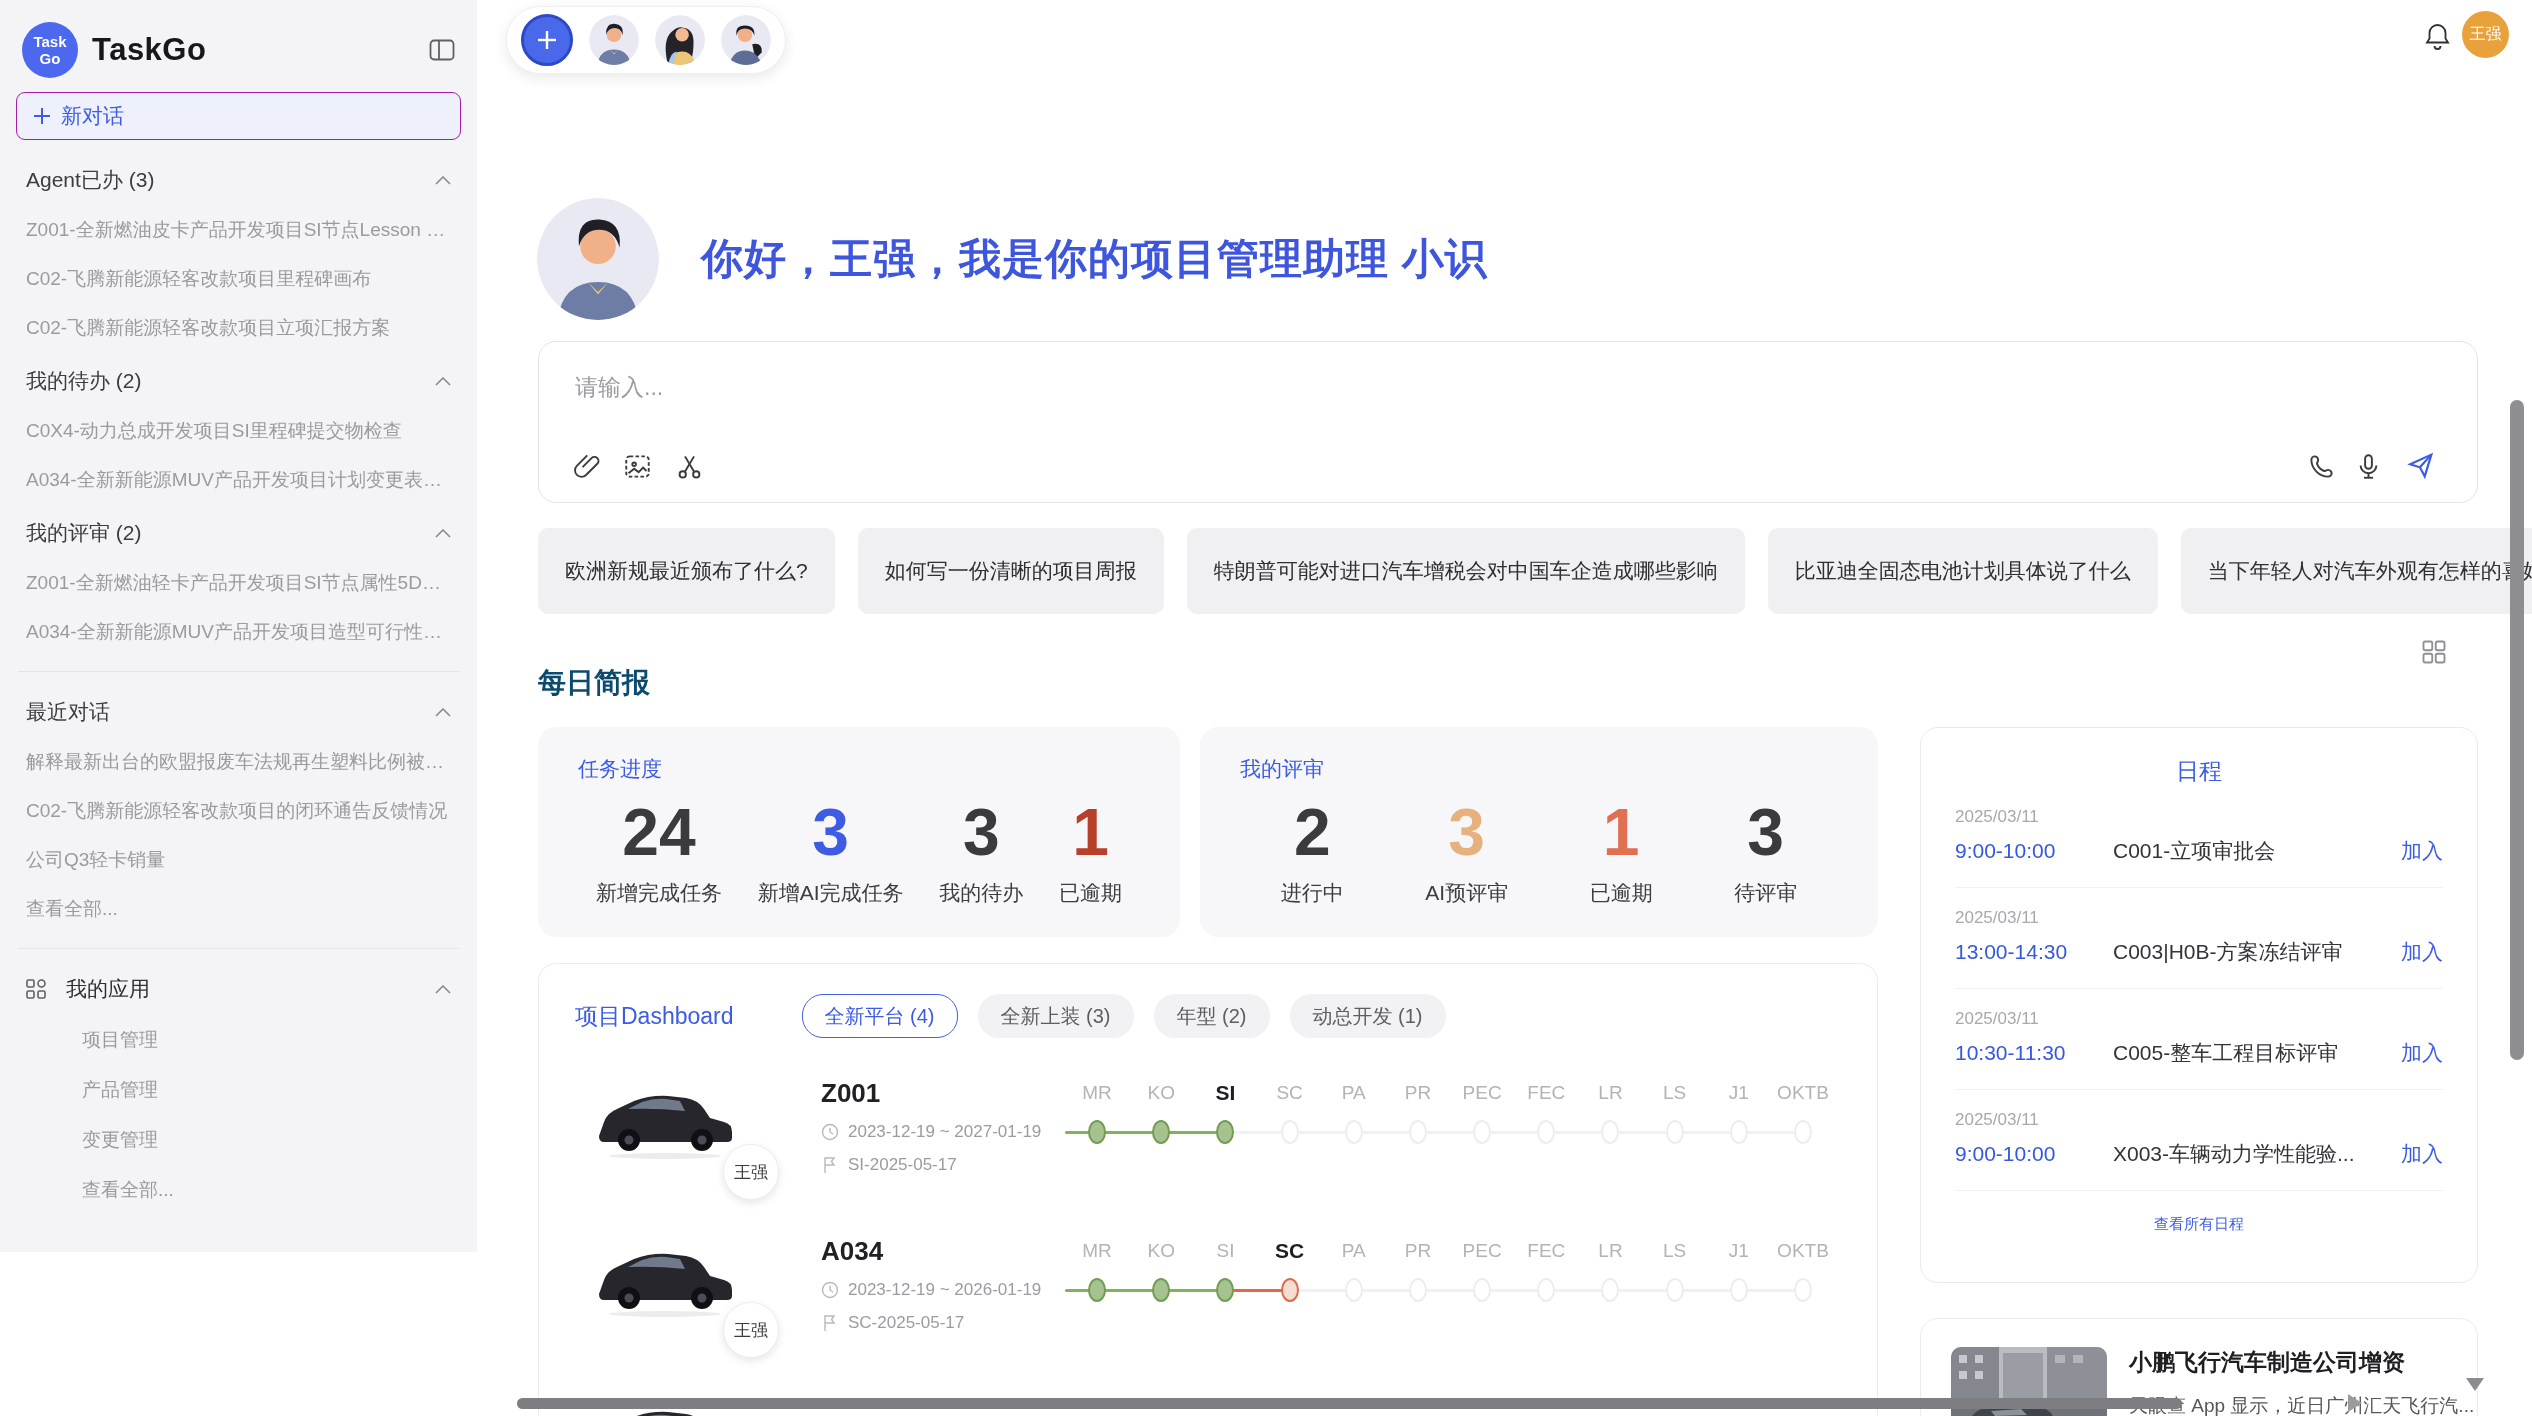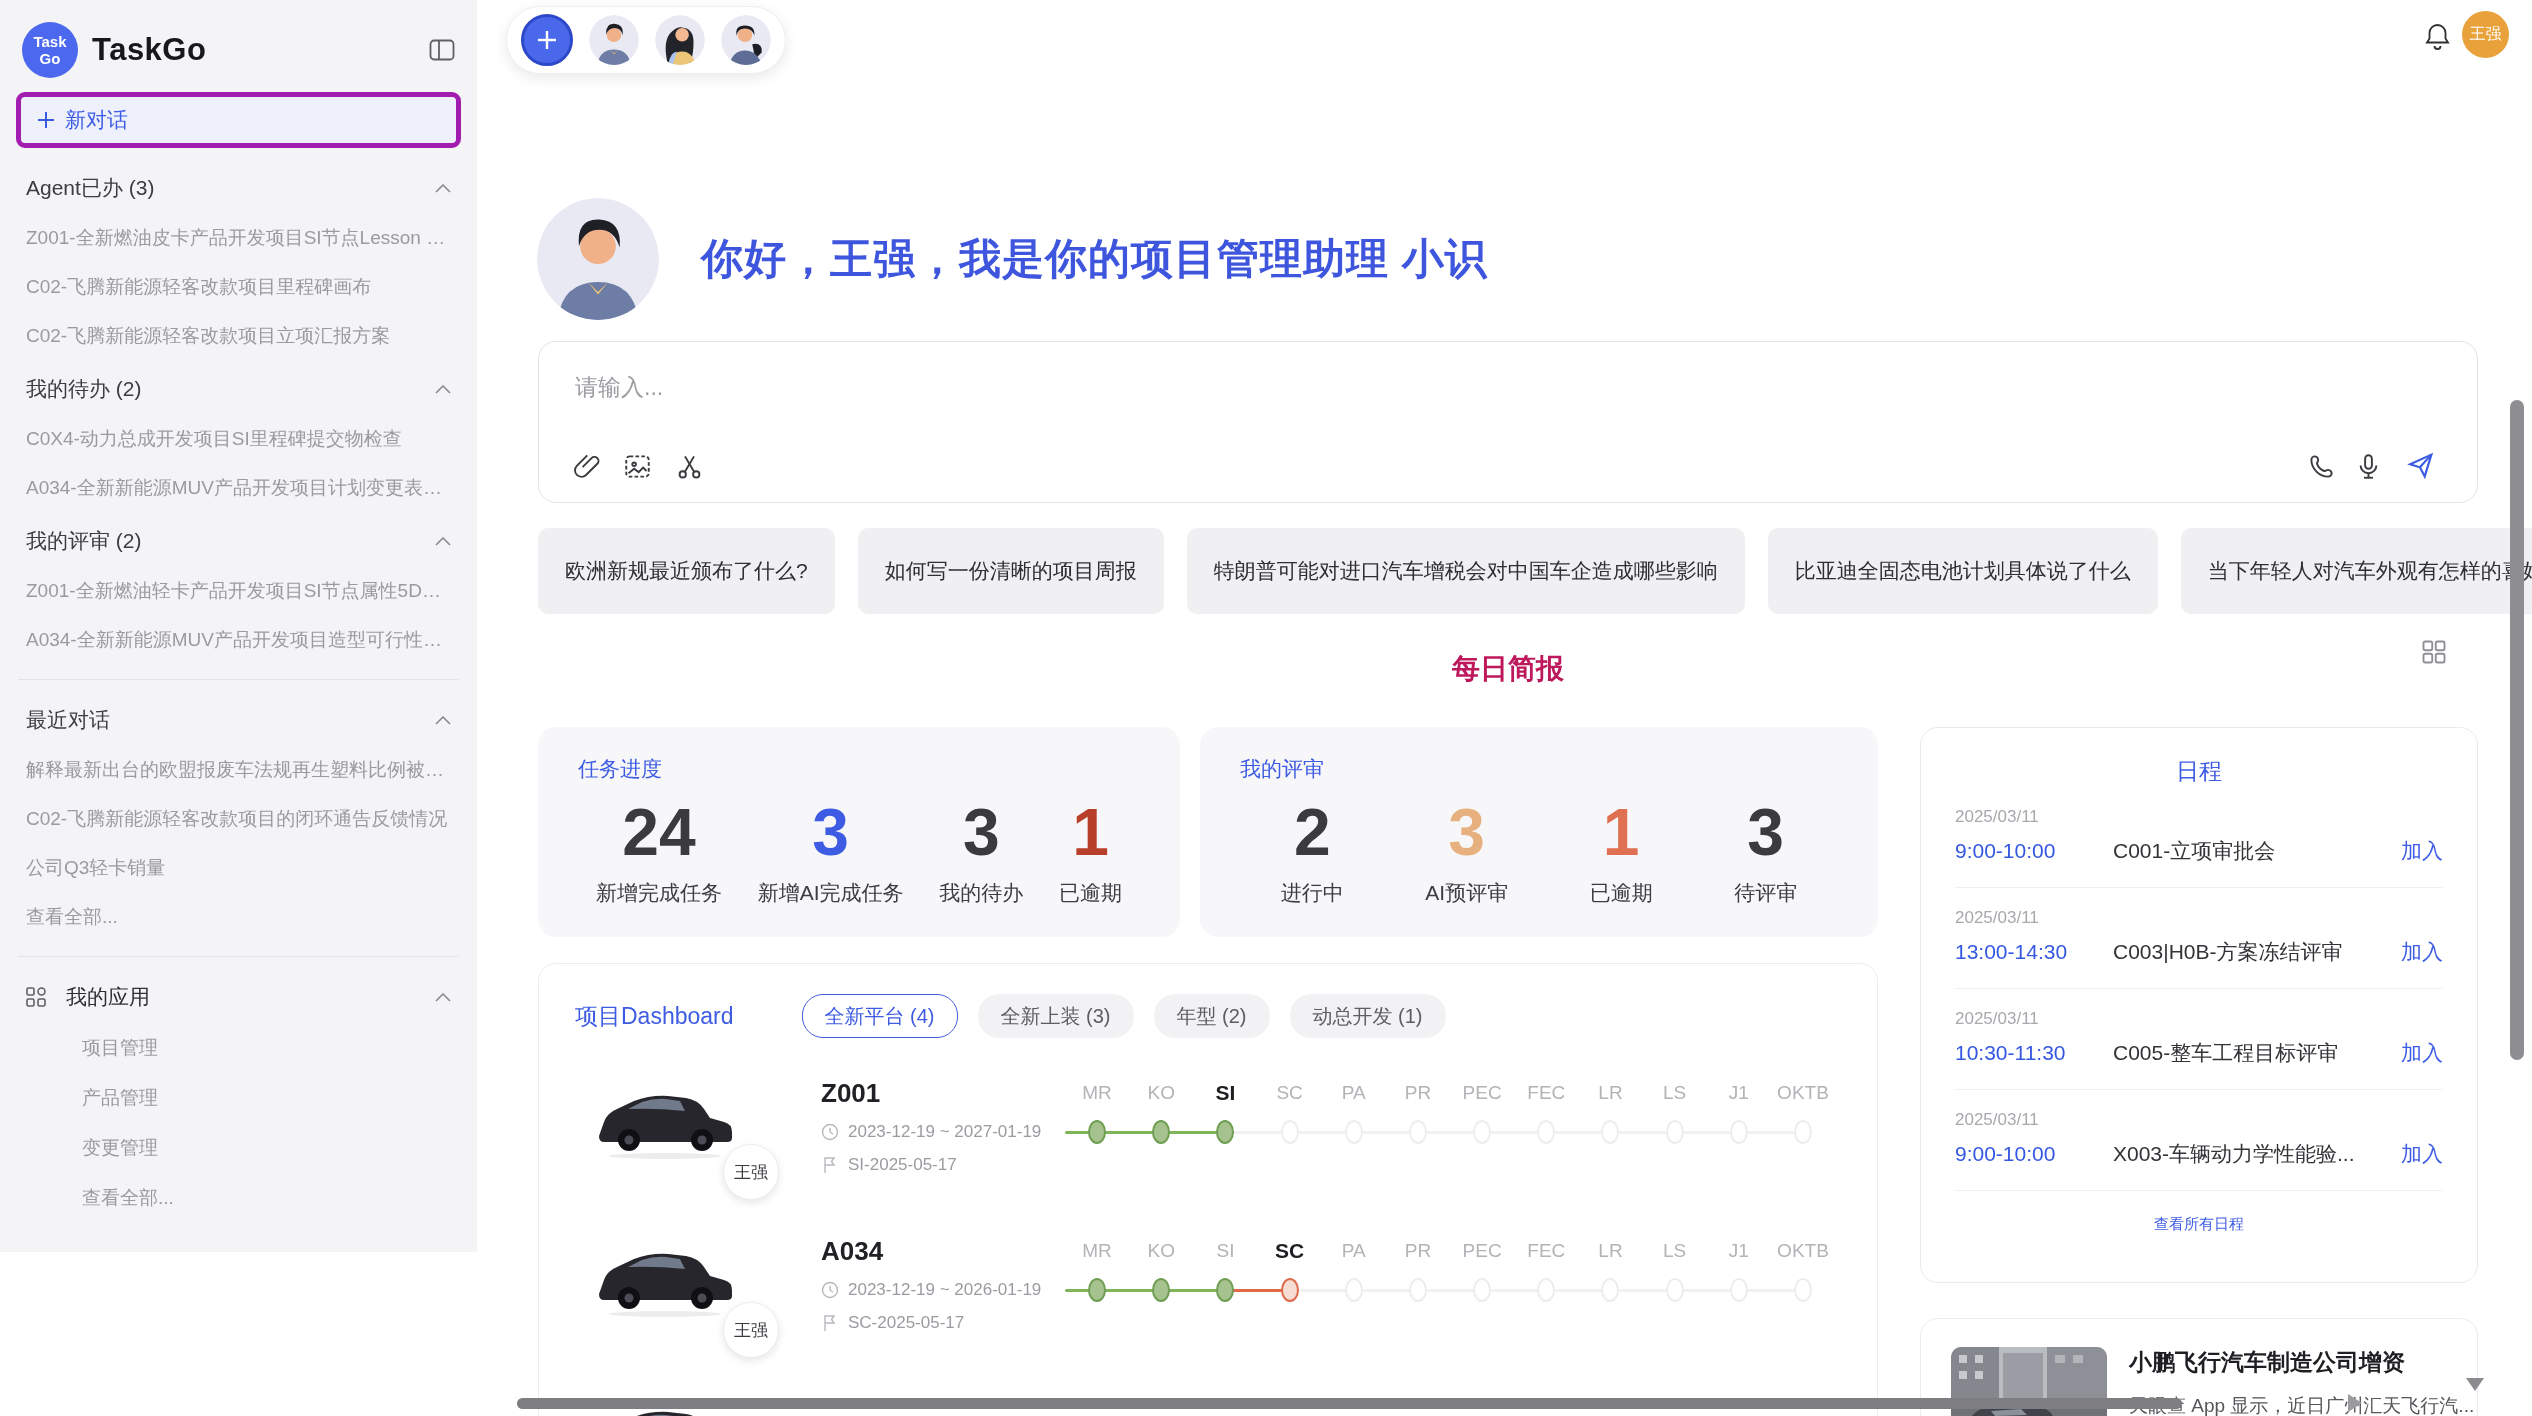--- a/index.html
+++ b/index.html
@@ -7,21 +7,21 @@
        font-family:"Liberation Sans","DejaVu Sans",sans-serif;color:#333;background:#fff;}
   svg{display:block}
   
   .sidebar{position:absolute;left:0;top:0;width:477px;height:1252px;background:#f4f4f6;
            box-sizing:border-box;padding:18px 16px;overflow:hidden;}
   .side-head{display:flex;align-items:center;gap:14px;padding:4px 6px 14px 6px;}
   .logo{width:56px;height:56px;border-radius:50%;background:#4b68ee;color:#fff;display:flex;
         flex-direction:column;align-items:center;justify-content:center;font-size:15px;line-height:17px;font-weight:700;}
   .app-title{font-size:31px;font-weight:700;color:#17171c;letter-spacing:.5px;}
   .side-head .sp{flex:1}
-  .new-chat{display:flex;align-items:center;gap:10px;height:46px;border:5px solid #a21caf;background:#eef0fc;
+  .new-chat{display:flex;align-items:center;gap:10px;height:46px;border:1px solid #a21caf;background:#eef0fc;
             border-radius:9px;padding:0 16px;color:#3d5ce3;font-size:21px;cursor:pointer;}
   .sec{margin-top:26px;}
   .sec-h{display:flex;align-items:center;padding:0 10px;color:#3c3c41;font-size:21px;}
   .sec-h .sp{flex:1}
   .s-item{padding:0 10px;margin-top:23px;color:#9a9aa0;font-size:19px;white-space:nowrap;
           overflow:hidden;text-overflow:ellipsis;cursor:pointer;}
   .divider{height:1px;background:#e4e4e7;margin:26px 2px 0 2px;}
   .icon-row{display:flex;align-items:center;gap:20px;padding:0 10px;margin-top:26px;color:#2f2f34;font-size:21px;cursor:pointer;}
   .icon-row .sp{flex:1}
   .sub-item{padding-left:66px;margin-top:24px;color:#9a9aa0;font-size:19px;cursor:pointer;}
@@ -43,22 +43,22 @@
   
   .composer{position:absolute;left:538px;top:341px;width:1940px;height:162px;border:1.5px solid #e3e3e6;
             border-radius:18px;background:#fff;box-sizing:border-box;}
   .composer .ph{position:absolute;left:36px;top:30px;font-size:23px;color:#9c9ca2;}
   .c-ic{position:absolute;bottom:22px;cursor:pointer;}
   
   .chips{position:absolute;left:538px;top:528px;width:1940px;display:flex;gap:23px;}
   .chip{height:52px;display:flex;align-items:center;padding:17px 27px;background:#f0f0f2;border-radius:10px;
         font-size:21px;color:#2e2e33;white-space:nowrap;cursor:pointer;}
   
-  .brief-title{position:absolute;left:538px;top:650px;width:1940px;text-align:center;font-size:28px;
-               font-weight:700;color:#be185d;}
+  .brief-title{position:absolute;left:538px;top:664px;width:1940px;font-size:28px;
+               font-weight:700;color:#0c4a6e;}
   .grid-ic{position:absolute;left:2420px;top:638px;cursor:pointer;}
   .stat-card{position:absolute;top:727px;height:210px;background:#f7f7f9;border-radius:18px;box-sizing:border-box;padding:28px 40px 0 40px;}
   .stat-card .t{font-size:21px;color:#3d5ce3;}
   .stat-row{display:flex;justify-content:space-around;margin-top:14px;}
   .stat{text-align:center;}
   .stat .v{font-size:66px;font-weight:600;line-height:70px;}
   .stat .l{margin-top:12px;font-size:21px;color:#3c3c41;}
   
   .dash{position:absolute;left:538px;top:963px;width:1340px;height:472px;background:#fff;border:1px solid #ececef;
         border-radius:18px;box-sizing:border-box;overflow:hidden;}

